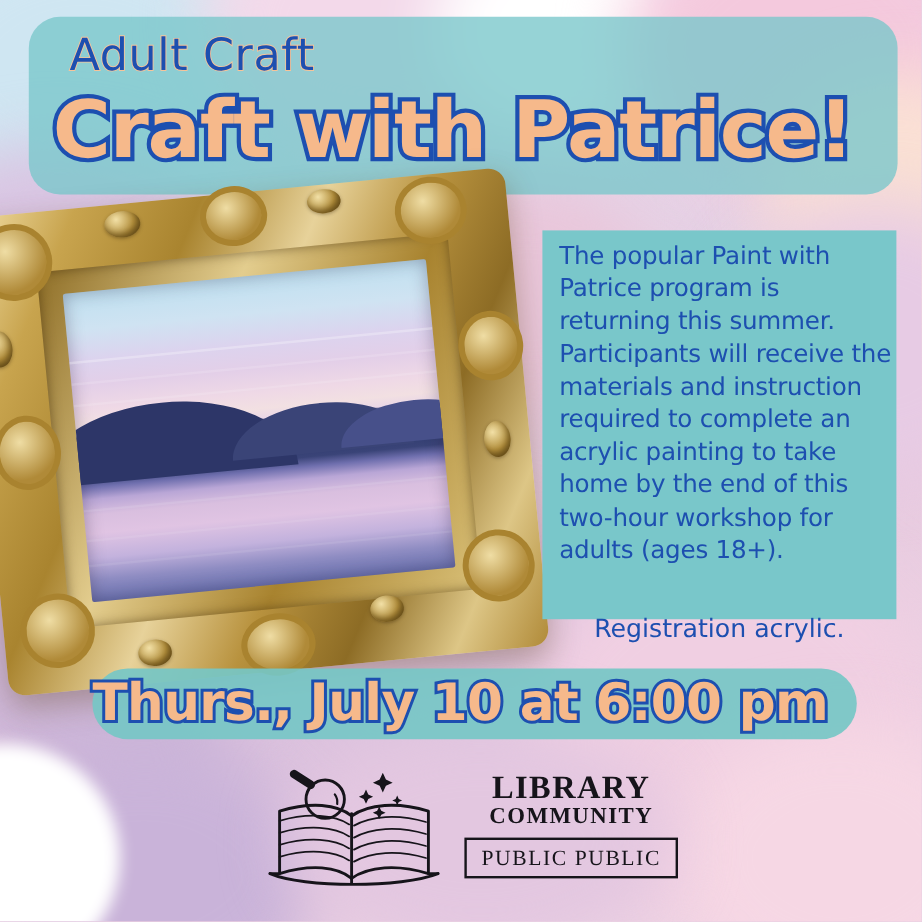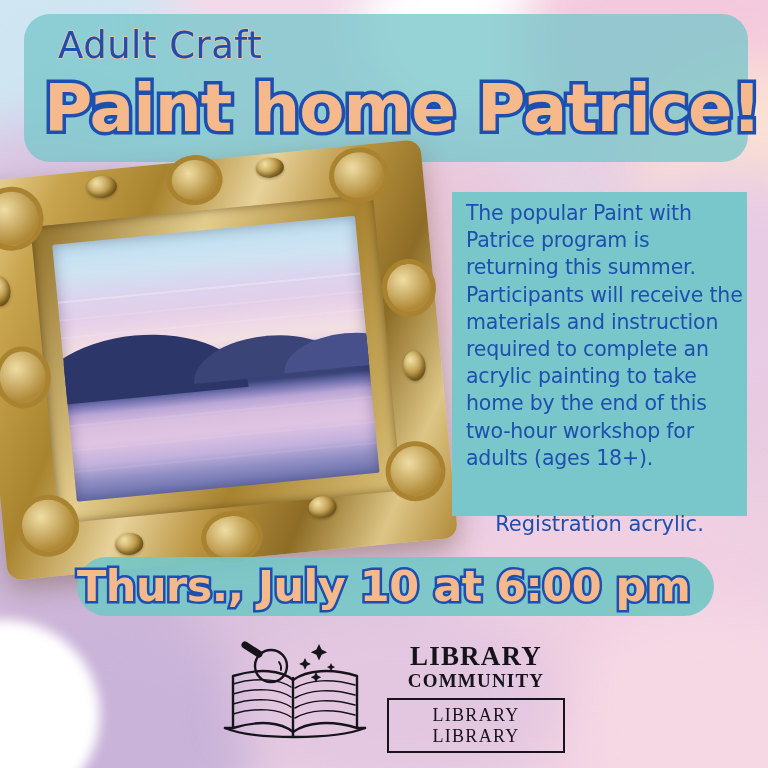--- a/index.html
+++ b/index.html
@@ -214,21 +214,21 @@
     <div class="blob soft" style="left:560px;  top:600px;  width:280px; height:230px; background:#f6d7e4;"></div>
     <div class="blob soft" style="left:-30px;  top:620px;  width:300px; height:220px; background:#c9b3d9;"></div>
     <div class="blob hard" style="left:-90px;  top:620px;  width:190px; height:190px; background:#ffffff;"></div>
     <div class="blob soft" style="left:240px;  top:600px;  width:320px; height:200px; background:#e3c7e0;"></div>
     <div class="blob soft" style="left:30px;   top:220px;  width:260px; height:240px; background:#c8a9d2;"></div>
     <div class="blob soft" style="left:330px;  top:150px;  width:220px; height:200px; background:#e9c6da;"></div>
   </div>
 
   <div id="header-banner"></div>
   <div id="kicker">Adult Craft</div>
-  <div id="main-title">Paint home Patrice!</div>
+  <div id="main-title">Craft with Patrice!</div>
 
   <div id="art-wrap">
     <div id="frame-outer"></div>
     <div id="frame-bevel"></div>
 
     <div id="canvas-art">
       <div class="ridge" style="top:22%;"></div>
       <div class="ridge" style="top:29%; opacity:.5;"></div>
       <div class="ridge" style="top:36%; opacity:.45;"></div>
       <div class="mtn" style="left:-12%; top:38%; width:72%; height:24%;"></div>
@@ -292,17 +292,17 @@
         <path d="M104 8 l2.6 5.6 5.6 2.6 -5.6 2.6 -2.6 5.6 -2.6 -5.6 -5.6 -2.6 5.6 -2.6 z"></path>
         <path d="M90 22 l1.9 4 4 1.9 -4 1.9 -1.9 4 -1.9 -4 -4 -1.9 4 -1.9 z"></path>
         <path d="M101 36 l1.7 3.6 3.6 1.7 -3.6 1.7 -1.7 3.6 -1.7 -3.6 -3.6 -1.7 3.6 -1.7 z"></path>
         <path d="M116 27 l1.3 2.8 2.8 1.3 -2.8 1.3 -1.3 2.8 -1.3 -2.8 -2.8 -1.3 2.8 -1.3 z"></path>
       </g>
     </svg>
 
     <div id="logo-words">
       <div class="logo-line" id="logo-line1">LIBRARY</div>
       <div class="logo-line" id="logo-line2">COMMUNITY</div>
-      <div id="logo-box">LIBRARY LIBRARY</div>
+      <div id="logo-box">PUBLIC PUBLIC</div>
     </div>
   </div>
 
 </div>
 
 </body></html>

